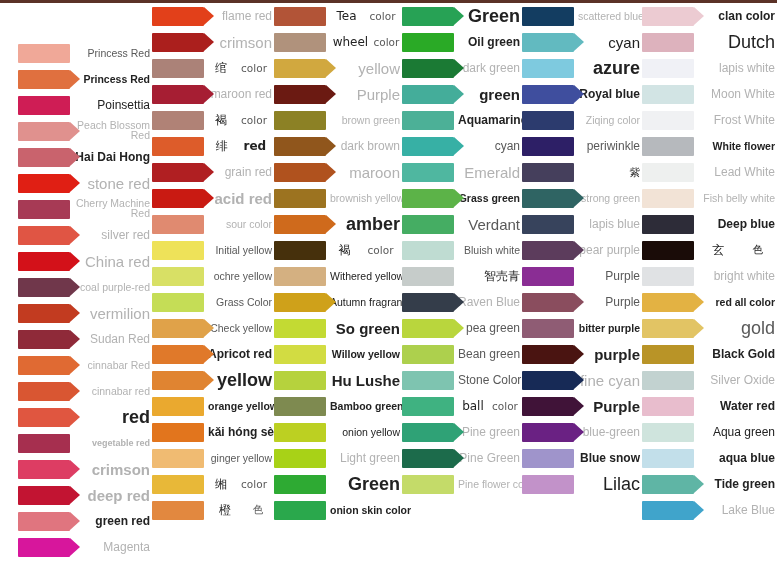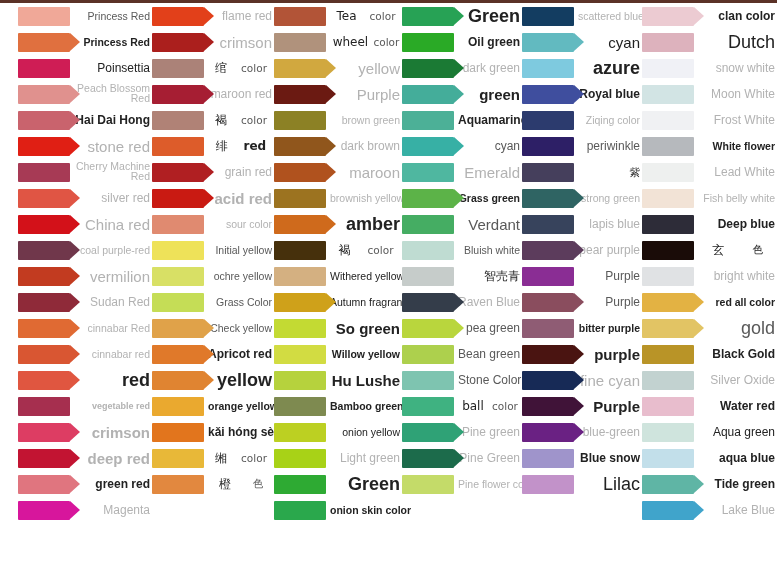--- a/index.html
+++ b/index.html
@@ -27,21 +27,21 @@
     width: 777px;
     height: 578px;
     padding: 0;
   }
   .column {
     display: flex;
     flex-direction: column;
     justify-content: flex-start;
     box-sizing: border-box;
   }
-  .col-0 { width: 152px; padding-left: 18px; }
+  .col-0 { width: 152px; padding-left: 18px; margin-top: 37px; }
   .col-1 { width: 122px; }
   .col-2 { width: 128px; }
   .col-3 { width: 120px; }
   .col-4 { width: 120px; }
   .col-5 { width: 135px; }
 
   .swatch-row {
     position: relative;
     display: flex;
     flex-direction: row;
@@ -258,20 +258,24 @@
         </div>
         <div class="swatch-row">
           <div class="chip" title="#eaa92f" style="background: rgb(234, 169, 47); color: rgb(234, 169, 47);"></div>
           <div class="label t-sm b c-dark">orange yellow</div>
         </div>
         <div class="swatch-row">
           <div class="chip" title="#e2751d" style="background: rgb(226, 117, 29); color: rgb(226, 117, 29);"></div>
           <div class="label t-md b c-dark">kǎi hóng sè</div>
         </div>
         <div class="swatch-row">
+          <div class="chip" title="#f0bb72" style="background: rgb(240, 187, 114); color: rgb(240, 187, 114);"></div>
+          <div class="label t-sm n c-mid">ginger yellow</div>
+        </div>
+        <div class="swatch-row">
           <div class="chip" title="#e8b838" style="background: rgb(232, 184, 56); color: rgb(232, 184, 56);"></div>
           <div class="cjk-row">
             <span class="cjk t-md c-dark">缃</span>
             <span class="t-sm n c-mid cjk">color</span>
           </div>
         </div>
         <div class="swatch-row">
           <div class="chip" title="#e2883f" style="background: rgb(226, 136, 63); color: rgb(226, 136, 63);"></div>
           <div class="cjk-row">
             <span class="cjk t-md c-dark">橙</span>
@@ -533,21 +537,21 @@
         <div class="swatch-row">
           <div class="chip tail" title="#eccbd2" style="background: rgb(236, 203, 210); color: rgb(236, 203, 210);"></div>
           <div class="label t-md b c-dark">clan color</div>
         </div>
         <div class="swatch-row">
           <div class="chip" title="#ddb2bd" style="background: rgb(221, 178, 189); color: rgb(221, 178, 189);"></div>
           <div class="label t-xl n c-dark">Dutch</div>
         </div>
         <div class="swatch-row">
           <div class="chip" title="#f0f1f6" style="background: rgb(240, 241, 246); color: rgb(240, 241, 246);"></div>
-          <div class="label t-md n c-light">snow white</div>
+          <div class="label t-md n c-light">lapis white</div>
         </div>
         <div class="swatch-row">
           <div class="chip" title="#d2e4e4" style="background: rgb(210, 228, 228); color: rgb(210, 228, 228);"></div>
           <div class="label t-md n c-light">Moon White</div>
         </div>
         <div class="swatch-row">
           <div class="chip" title="#f0f1f3" style="background: rgb(240, 241, 243); color: rgb(240, 241, 243);"></div>
           <div class="label t-md n c-light">Frost White</div>
         </div>
         <div class="swatch-row">

